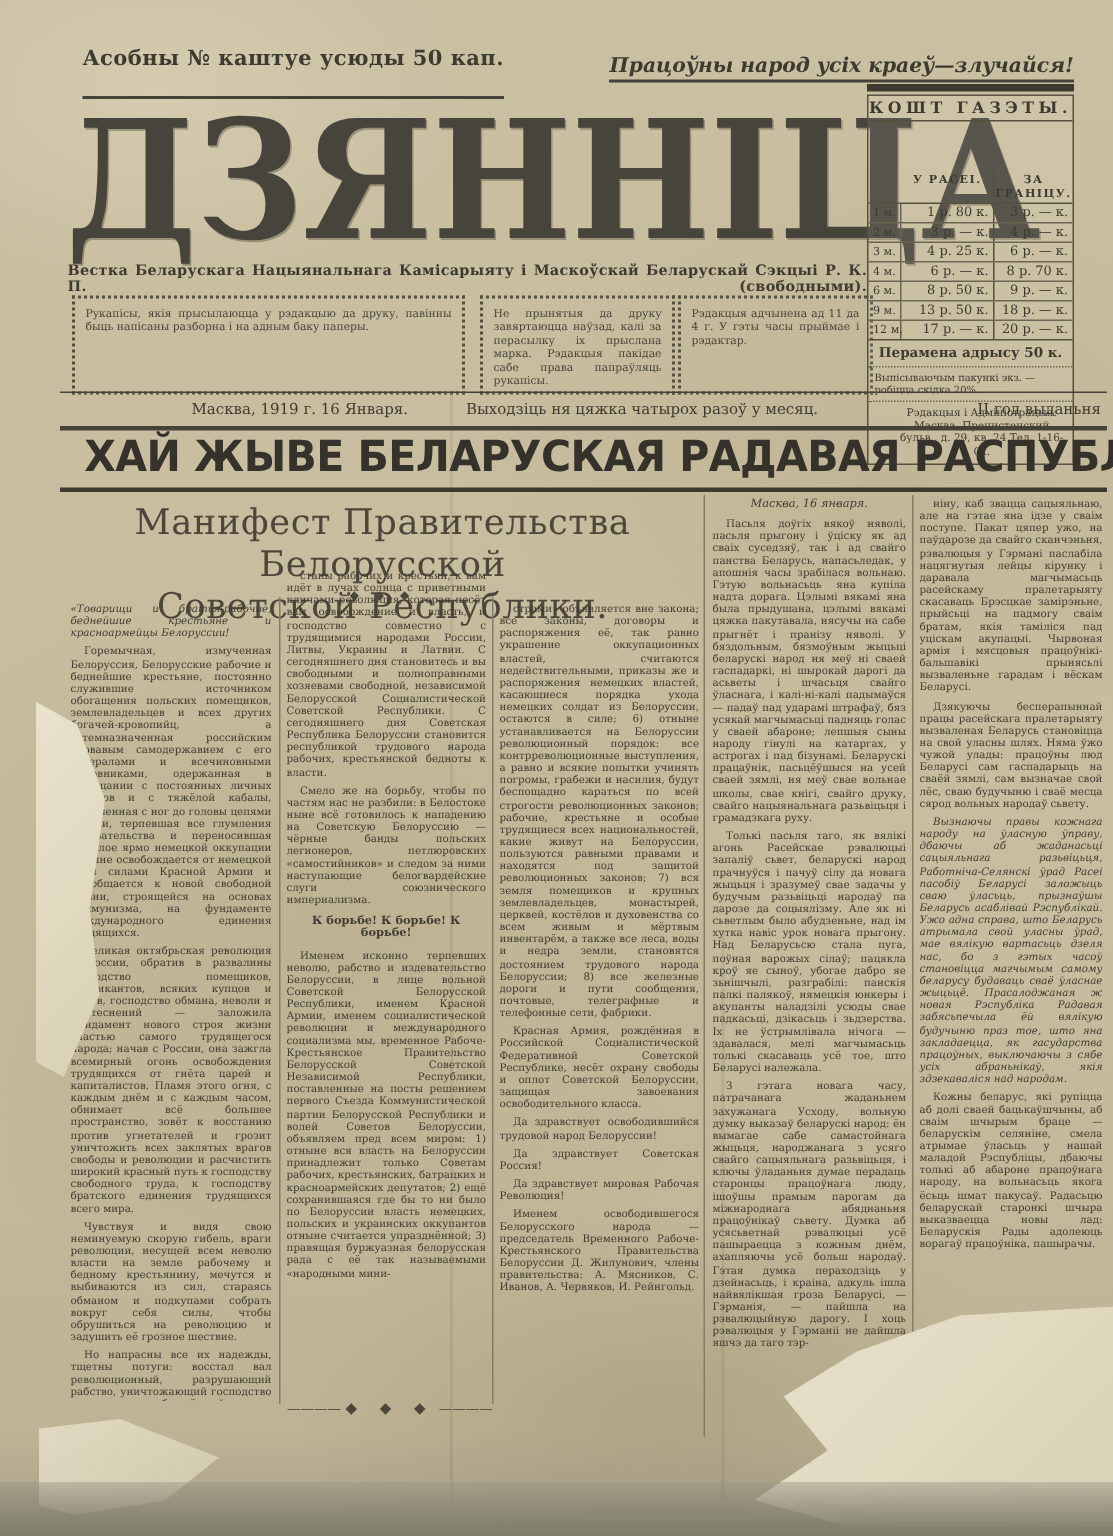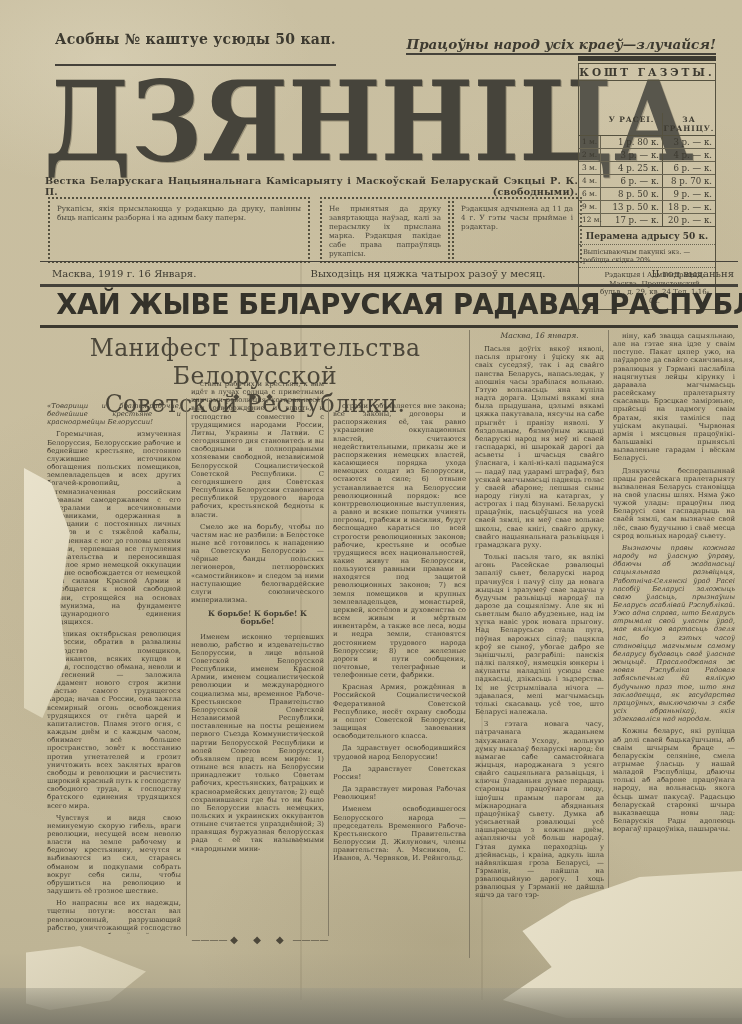--- a/index.html
+++ b/index.html
@@ -62,21 +62,21 @@
   #price-note1{font-size:9px;font-weight:bold;text-align:center;padding:4px 2px 3px;
     border-bottom:1px dotted #6a6552;}
   #price-note2{font-size:6.6px;line-height:8px;padding:3px 4px;border-bottom:1px dotted #6a6552;}
   #price-note3{font-size:7px;line-height:8.6px;text-align:center;padding:3px 2px 4px;margin-left:15px;}
   #issue-no{font-size:27px;font-weight:bold;text-align:center;letter-spacing:1px;
     padding:3px 0 2px;border-bottom:4px solid #3c3a31;margin-top:2px;color:#3b382f;}
   
   #dateband{position:absolute;left:40px;top:261px;width:698px;border-top:1.6px solid #45423a;
     border-bottom:3.2px solid #45423a;height:22px;display:flex;align-items:center;}
   #dateband .dl{font-size:10px;}
-  #date-left{margin-left:12px;width:220px;}
+  #date-left{margin-left:12px;width:220px;text-align:right;}
   #date-center{flex:1;text-align:center;font-size:9px;}
   #date-right{width:150px;text-align:right;margin-right:4px;}
   
   #headline-wrap{position:absolute;left:40px;top:288px;width:698px;text-align:center;
     border-bottom:3.4px solid #3c392f;padding-bottom:4px;}
   #headline{display:inline-block;font-family:"DejaVu Sans",sans-serif;font-weight:bold;
     font-size:28.5px;white-space:nowrap;transform:scaleX(.96);transform-origin:50% 50%;
     color:#34322a;letter-spacing:-.4px;}
   
   #article-title{position:absolute;left:55px;top:334px;width:400px;text-align:center;

